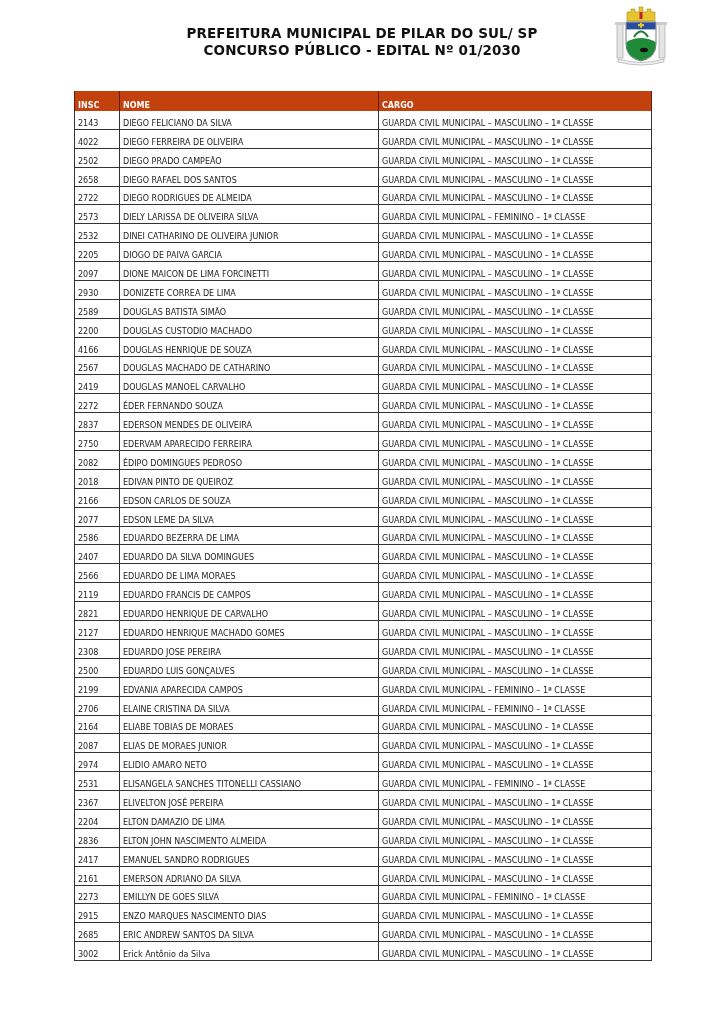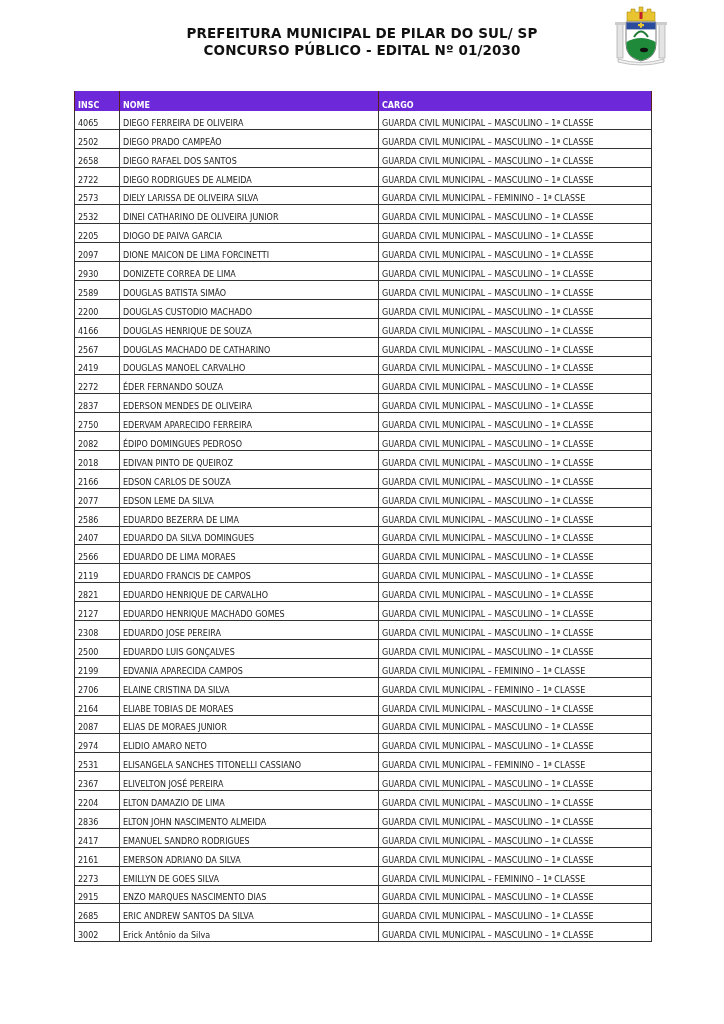--- a/index.html
+++ b/index.html
@@ -1,21 +1,21 @@
 <!DOCTYPE html>
 <html><head>
   <meta charset="utf-8">
   <style>
     html, body { margin: 0; padding: 0; background: #ffffff; }
     body { width: 724px; height: 1024px; position: relative; overflow: hidden; font-family: "DejaVu Sans", sans-serif; }
     .title-block { position: absolute; left: 0; top: 25px; width: 724px; text-align: center; }
     .title-line { font-family: "DejaVu Sans", sans-serif; font-weight: bold; font-size: 13.5px; color: #111; line-height: 17px; letter-spacing: 0.1px; }
     .crest { position: absolute; left: 614px; top: 4px; width: 54px; height: 62px; }
     table.list { position: absolute; left: 74px; top: 91px; width: 577px; border-collapse: collapse; table-layout: fixed; }
-    table.list th { background: #6d28d9; color: #ffffff; font-size: 8px; font-weight: bold; text-align: left; height: 19px; padding: 0 0 0 3px; border-left: 1px solid #5a1e1b; border-right: 1px solid #5a1e1b; vertical-align: bottom; padding-bottom: 1px; }
+    table.list th { background: #c2410c; color: #ffffff; font-size: 8px; font-weight: bold; text-align: left; height: 19px; padding: 0 0 0 3px; border-left: 1px solid #5a1e1b; border-right: 1px solid #5a1e1b; vertical-align: bottom; padding-bottom: 1px; }
     table.list td { font-size: 8px; color: #222; height: 17.9px; padding: 0 0 0 3px; border-left: 1px solid #333; border-right: 1px solid #333; border-bottom: 1px solid #333; white-space: nowrap; overflow: hidden; vertical-align: bottom; line-height: 11px; }
     col.c1 { width: 45px; } col.c2 { width: 259px; } col.c3 { width: 273px; }
   </style>
 </head>
 <body>
 
 <div class="title-block">
   <div class="title-line">PREFEITURA MUNICIPAL DE PILAR DO SUL/ SP</div>
   <div class="title-line">CONCURSO PÚBLICO - EDITAL Nº 01/2030</div>
 </div>
@@ -51,21 +51,26 @@
     </colgroup>
   <thead>
     <tr>
       <th>INSC</th>
       <th>NOME</th>
       <th>CARGO</th>
     </tr>
   </thead>
   <tbody id="tbody">
       <tr>
-        <td>4065</td>
+        <td>2143</td>
+        <td>DIEGO FELICIANO DA SILVA</td>
+        <td>GUARDA CIVIL MUNICIPAL – MASCULINO – 1ª CLASSE</td>
+      </tr>
+      <tr>
+        <td>4022</td>
         <td>DIEGO FERREIRA DE OLIVEIRA</td>
         <td>GUARDA CIVIL MUNICIPAL – MASCULINO – 1ª CLASSE</td>
       </tr>
       <tr>
         <td>2502</td>
         <td>DIEGO PRADO CAMPEÃO</td>
         <td>GUARDA CIVIL MUNICIPAL – MASCULINO – 1ª CLASSE</td>
       </tr>
       <tr>
         <td>2658</td>

